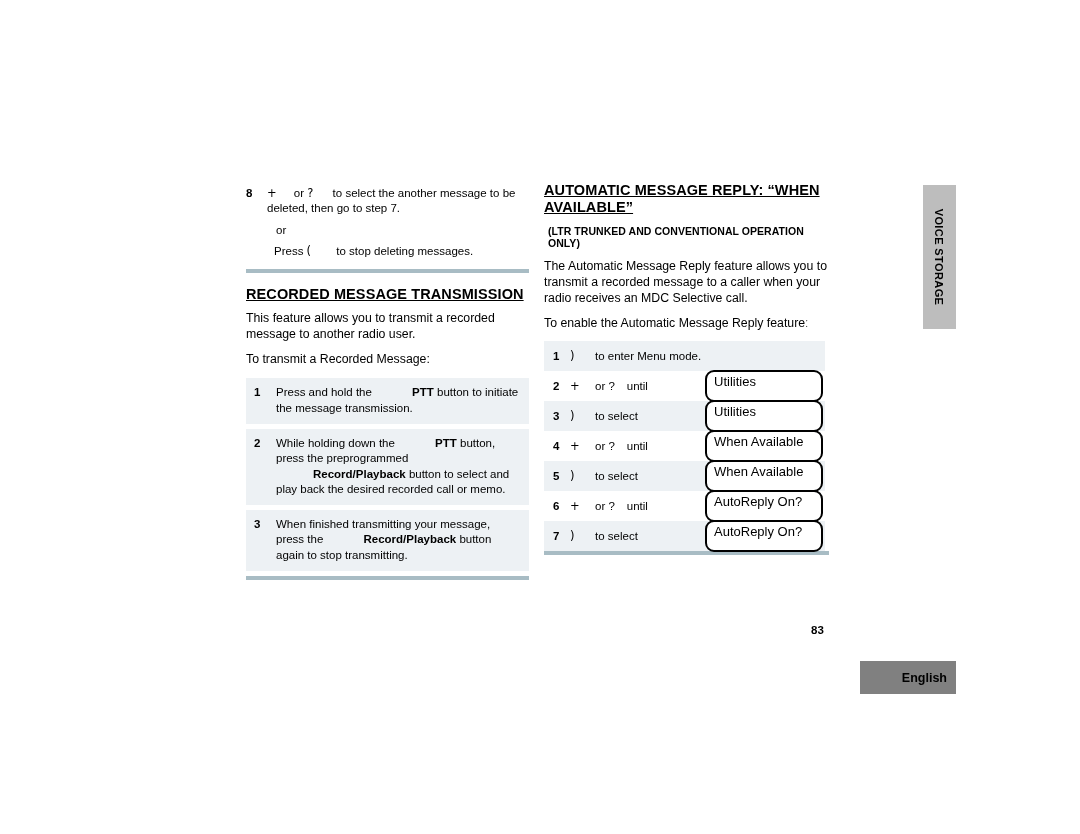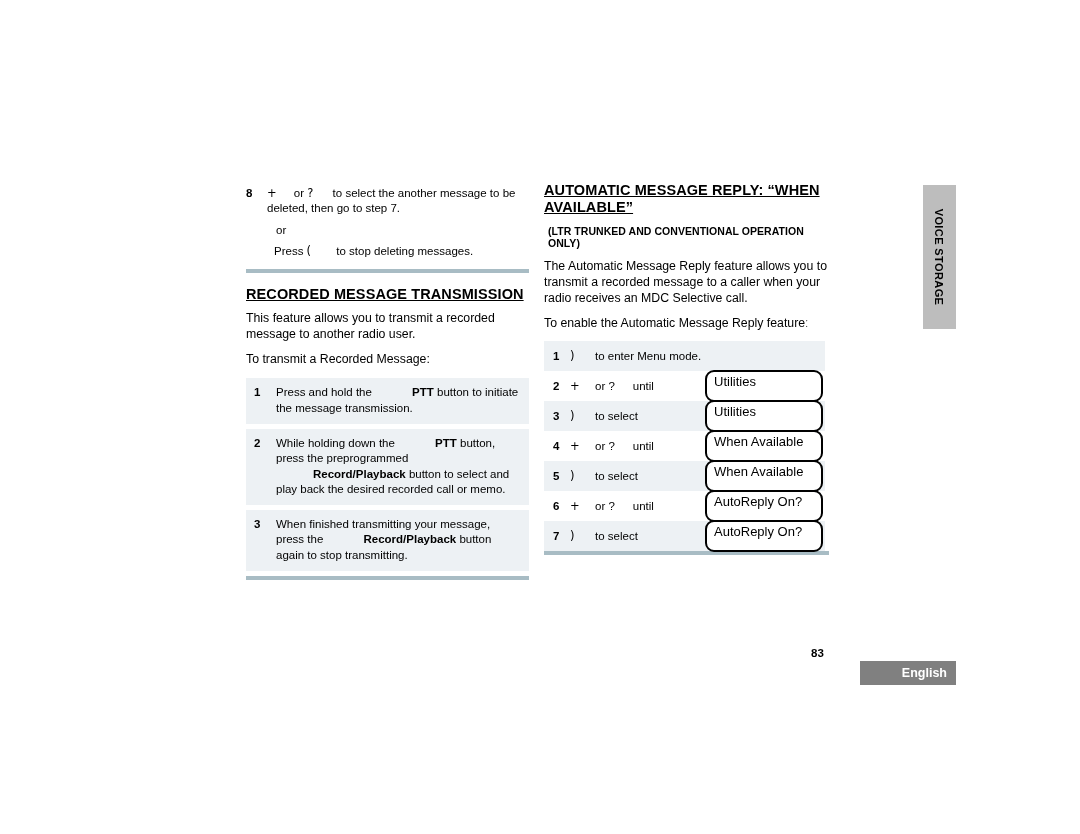--- a/index.html
+++ b/index.html
@@ -152,21 +152,21 @@
     font-size: 11.5px;
     font-family: "DejaVu Sans", sans-serif;
   }
   .mrow .mact {
     flex: 1 1 auto;
     font-size: 11.5px;
     white-space: nowrap;
   }
   .mrow .mact .until {
     display: inline-block;
-    margin-left: 18px;
+    margin-left: 12px;
   }
   .lcd {
     position: absolute;
     left: 161px;
     top: 50%;
     transform: translateY(-50%);
     border: 2px solid #000000;
     border-radius: 9px;
     background: #ffffff;
     height: 32px;
@@ -196,32 +196,32 @@
     white-space: nowrap;
     font-size: 11px;
     font-weight: bold;
     letter-spacing: 0.4px;
   }
 
   
   .page-num {
     position: absolute;
     left: 811px;
-    top: 647px;
+    top: 624px;
     font-size: 11.5px;
     font-weight: bold;
   }
   .lang-badge {
     position: absolute;
     left: 860px;
     top: 661px;
     width: 96px;
-    height: 24px;
+    height: 33px;
     background: #808080;
-    color: #ffffff;
+    color: #000000;
     font-size: 12.5px;
     font-weight: bold;
     display: flex;
     align-items: center;
     justify-content: flex-end;
     padding-right: 9px;
     box-sizing: border-box;
   }
 </style>
 </head>

